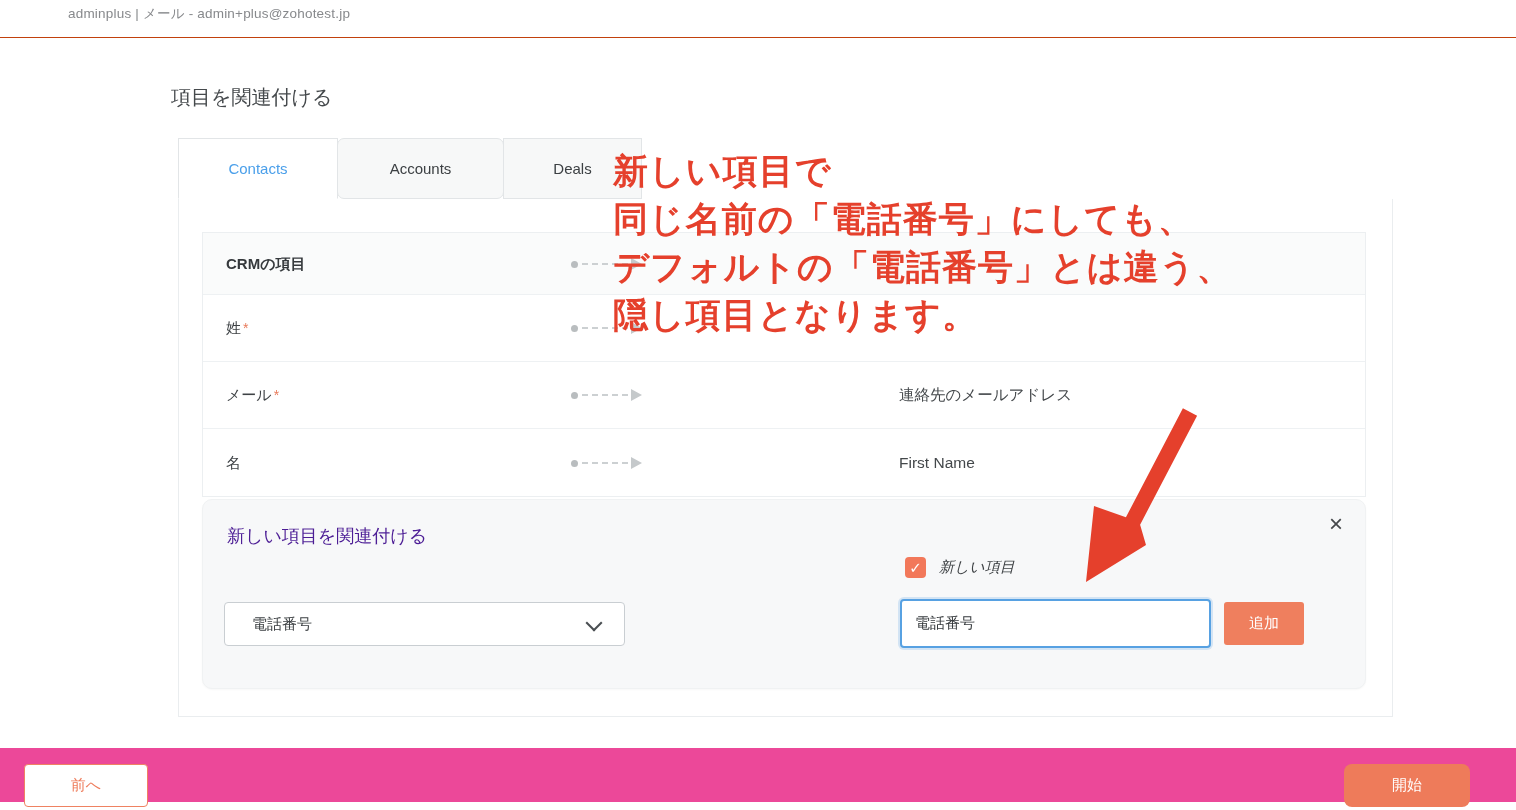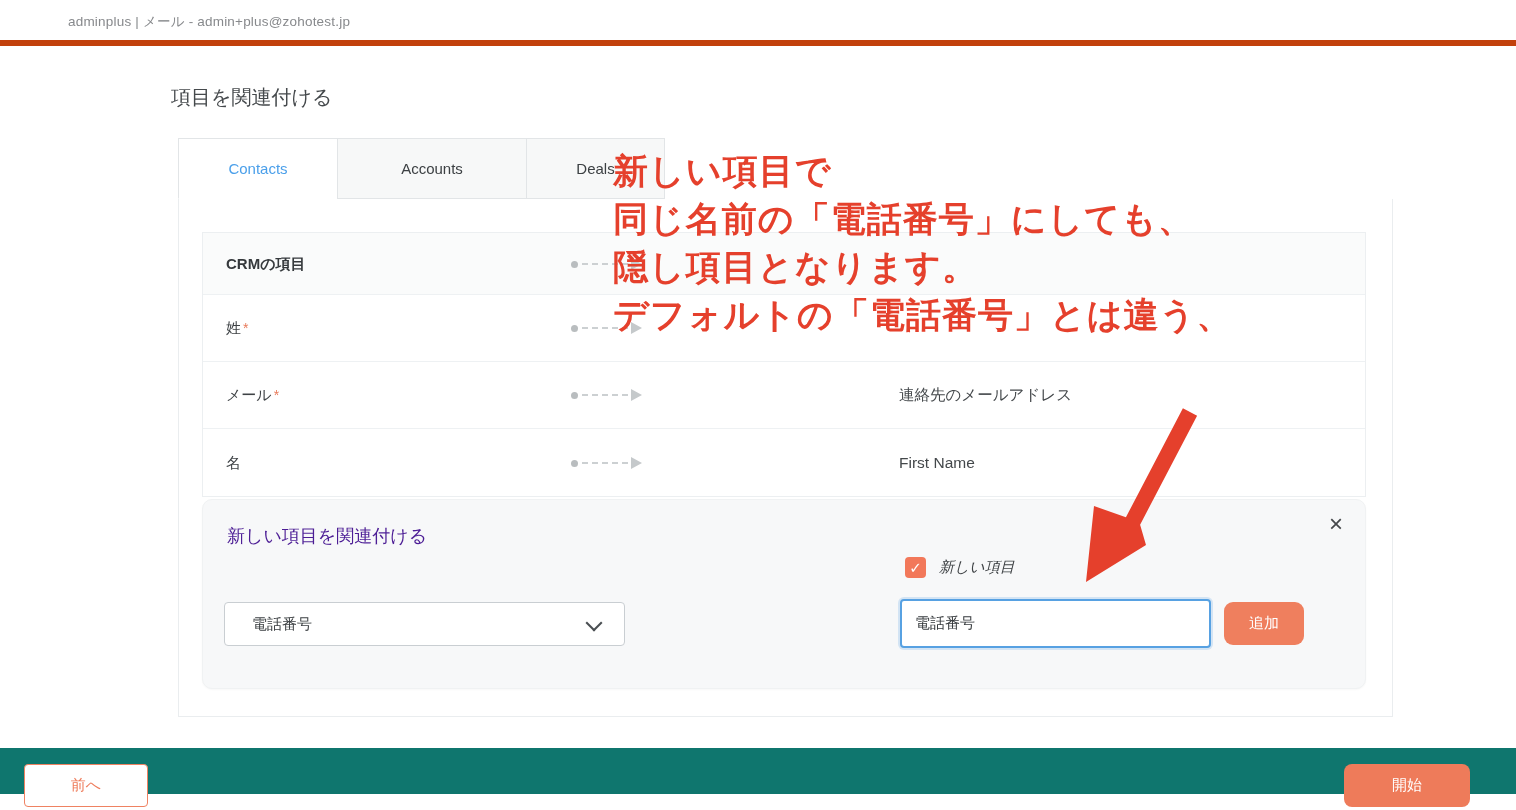--- a/index.html
+++ b/index.html
@@ -1,35 +1,35 @@
 <!DOCTYPE html>
 <html><head>
 <meta charset="utf-8">
 <style>
   * { margin:0; padding:0; box-sizing:border-box; }
   html,body { width:1516px; height:810px; overflow:hidden; background:#fff;
               font-family:"Liberation Sans","DejaVu Sans",sans-serif; }
   .stage { position:relative; width:1516px; height:810px; background:#fff; }
 
   
-  .topstrip { position:absolute; left:0; top:16px; width:1516px; height:30px;
-              border-bottom:6px solid #c2410c; overflow:hidden; }
+  .topstrip { position:absolute; left:0; top:8px; width:1516px; height:30px;
+              border-bottom:1px solid #c2410c; overflow:hidden; }
   .tabtitle { position:absolute; left:68px; top:-3px; font-size:13.5px; color:#87898c;
               letter-spacing:.2px; white-space:nowrap; }
 
   
   .page-title { position:absolute; left:171px; top:84px; font-size:20px; color:#45494c; }
 
   
   .tabs { position:absolute; left:170px; top:138px; display:flex; z-index:3; }
   .tab { height:61px; line-height:60px; text-align:center; font-size:15px; color:#3c4043;
          background:#f7f8f8; border:1px solid #e2e5e7; margin-left:-1px; cursor:pointer; }
   .tab.first { margin-left:8px; }
   .tab.active { background:#fff; color:#4a9fea; border-bottom-color:#fff; }
-  .tab.w1{width:160px;} .tab.w2{width:190px;} .tab.w3{width:139px;}
+  .tab.w1{width:160px;} .tab.w2{width:167px;border-radius:7px;} .tab.w3{width:139px;}
 
   
   .panel { position:absolute; left:178px; top:199px; width:1215px; height:518px;
            background:#fff; border:1px solid #eaedef; border-top:none; }
 
   
   .maptable { position:absolute; left:23px; top:33px; width:1164px;
               border:1px solid #eceff1; border-radius:0; background:#fff; overflow:hidden; }
   .trow { position:relative; border-bottom:1px solid #eef1f3; }
   .trow.header { height:62px; background:#fafbfb; }
@@ -72,32 +72,32 @@
   .checkbox { width:21px; height:21px; border-radius:4px; background:#f2785a;
               color:#fff; font-size:15px; font-weight:bold; text-align:center;
               line-height:21px; cursor:pointer; }
   .cblabel { margin-left:13px; font-size:15px; color:#3e4245;font-style:italic; }
   .textinput { position:absolute; left:697px; top:99px; width:311px; height:49px;
                background:#fff; border:2px solid #57a1e2; border-radius:4px;
                box-shadow:0 0 0 2px rgba(87,161,226,.22);
                font-size:15px; color:#35393c; padding:0 13px; outline:none;
                font-family:"Liberation Sans","DejaVu Sans",sans-serif; }
   .addbtn { position:absolute; left:1021px; top:102px; width:80px; height:43px;
-            background:#ef7f5e; border:none; border-radius:9px; color:#fff;
+            background:#ef7f5e; border:none; border-radius:3px; color:#fff;
             font-size:15px; cursor:pointer;
             font-family:"Liberation Sans","DejaVu Sans",sans-serif; }
 
   
   .annotation { position:absolute; left:613px; top:147px; width:694px; z-index:6;
                 color:#e5402c; font-weight:bold; font-size:35px;
                 line-height:48px; letter-spacing:1px; pointer-events:none; }
   .arrow-svg { position:absolute; left:0; top:0; z-index:5; pointer-events:none; }
 
   
-  .footer { position:absolute; left:0; top:748px; width:1516px; height:46px; background:#0f766e; }
+  .footer { position:absolute; left:0; top:748px; width:1516px; height:54px; background:#ec4899; }
   .backbtn { position:absolute; left:24px; top:16px; width:124px; height:43px;
              background:#fff; border:1px solid #ef8262; border-radius:4px; color:#ee7b5a;
              font-size:15px; cursor:pointer;
              font-family:"Liberation Sans","DejaVu Sans",sans-serif; }
   .startbtn { position:absolute; left:1344px; top:16px; width:126px; height:43px;
               background:#ee7b5a; border:none; border-radius:8px; color:#fff;
               font-size:15px; cursor:pointer;
               font-family:"Liberation Sans","DejaVu Sans",sans-serif; }
 </style>
 </head>
@@ -178,22 +178,22 @@
 
       <input class="textinput" type="text" value="電話番号" style="">
 
       <button class="addbtn">追加</button>
     </div>
   </div>
 
   <div class="annotation">
     <div>新しい項目で</div>
     <div>同じ名前の「電話番号」にしても、</div>
+    <div>デフォルトの「電話番号」とは違う、</div>
     <div>隠し項目となります。</div>
-    <div>デフォルトの「電話番号」とは違う、</div>
   </div>
 
   <svg class="arrow-svg" width="1516" height="810" viewBox="0 0 1516 810">
     <polygon points="1182.9,408.3 1125.9,517.3 1094,506 1086,582 1146,545 1140.1,524.7 1197.1,415.7" fill="#e5402c"></polygon>
   </svg>
 
   <div class="footer">
     <button class="backbtn">前へ</button>
     <button class="startbtn">開始</button>
   </div>

